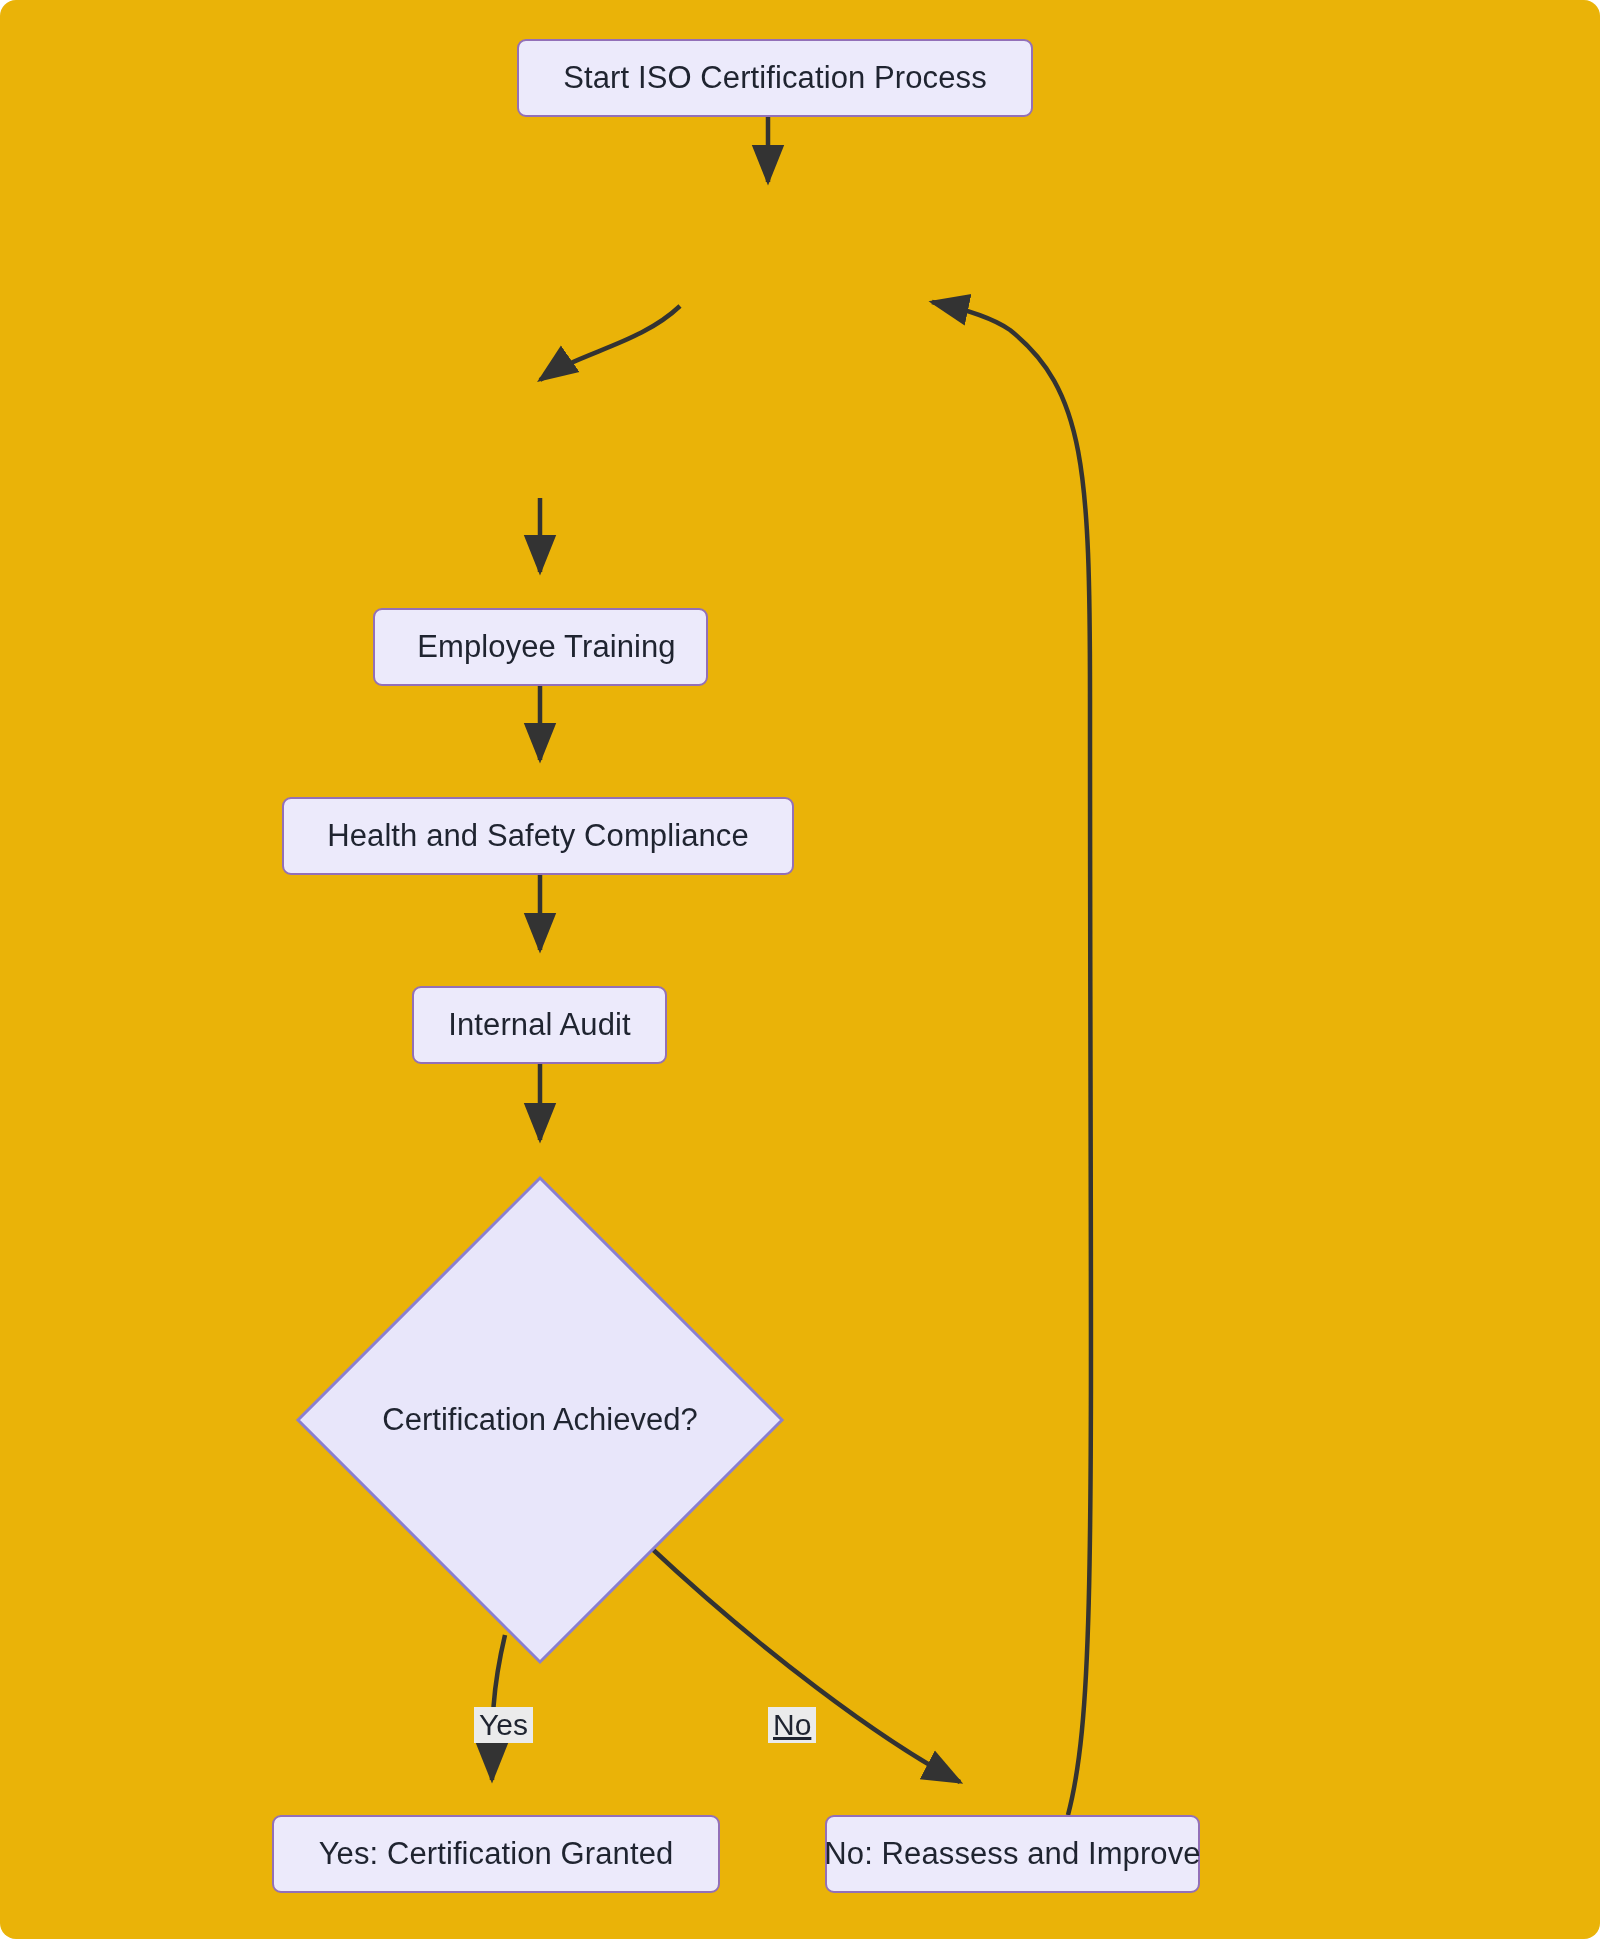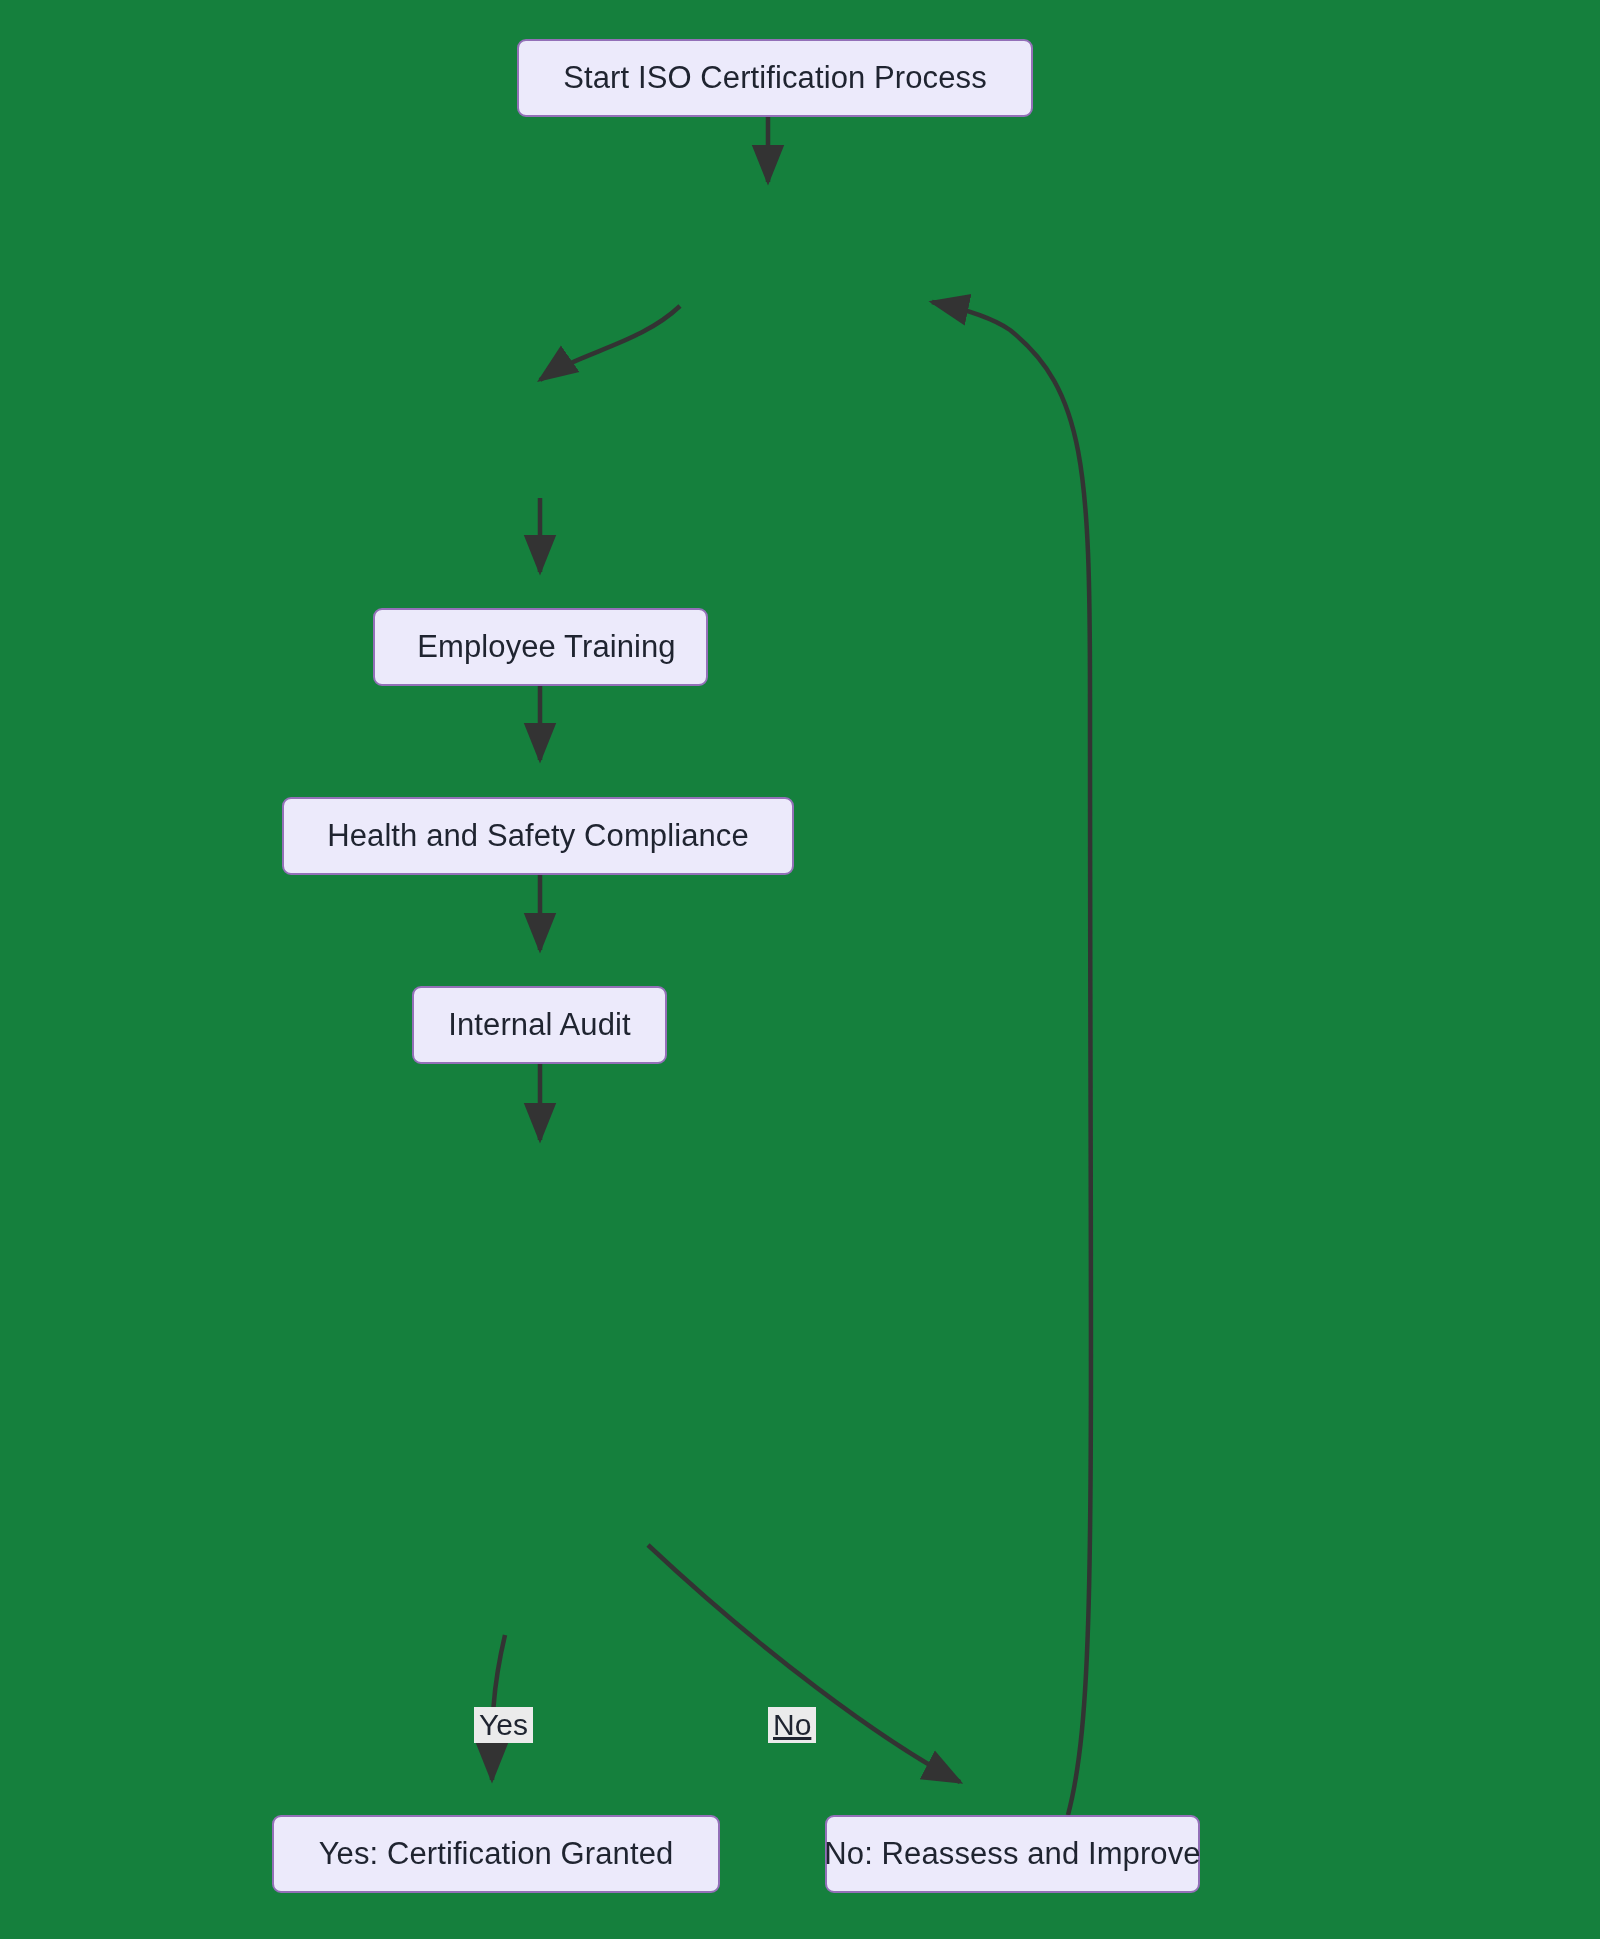--- a/index.html
+++ b/index.html
@@ -7,22 +7,23 @@
     padding: 0;
     background: #ffffff;
   }
   body {
     font-family: "Liberation Sans", sans-serif;
   }
   #canvas {
     position: relative;
     width: 1600px;
     height: 1939px;
-    background: #15803d;
+    background: #eab308;
     overflow: hidden;
+    border-radius: 16px;
   }
   #edges {
     position: absolute;
     left: 0;
     top: 0;
     width: 1600px;
     height: 1939px;
     pointer-events: none;
   }
   .node {
@@ -115,20 +116,26 @@
   </div>
 
   <div class="node" style="left:282px; top:797px; width:512px; height:78px;">
     <span>Health and Safety Compliance</span>
   </div>
 
   <div class="node" style="left:412px; top:986px; width:255px; height:78px;">
     <span>Internal Audit</span>
   </div>
 
+  <div class="decision-wrap" style="left:295px; top:1175px; width:490px; height:490px;">
+    <svg class="decision-shape" viewBox="0 0 490 490" xmlns="http://www.w3.org/2000/svg">
+      <polygon points="245,3 487,245 245,487 3,245" fill="#E8E6FA" stroke="#8A7FD0" stroke-width="3"></polygon>
+    </svg>
+    <span class="decision-label">Certification Achieved?</span>
+  </div>
 
   <div class="node" style="left:272px; top:1815px; width:448px; height:78px;">
     <span>Yes: Certification Granted</span>
   </div>
 
   <div class="node" style="left:825px; top:1815px; width:375px; height:78px;">
     <span>No: Reassess and Improve</span>
   </div>
 
   <div class="edge-label" style="left:458px; top:1707px;margin-left:16px;">Yes</div>

